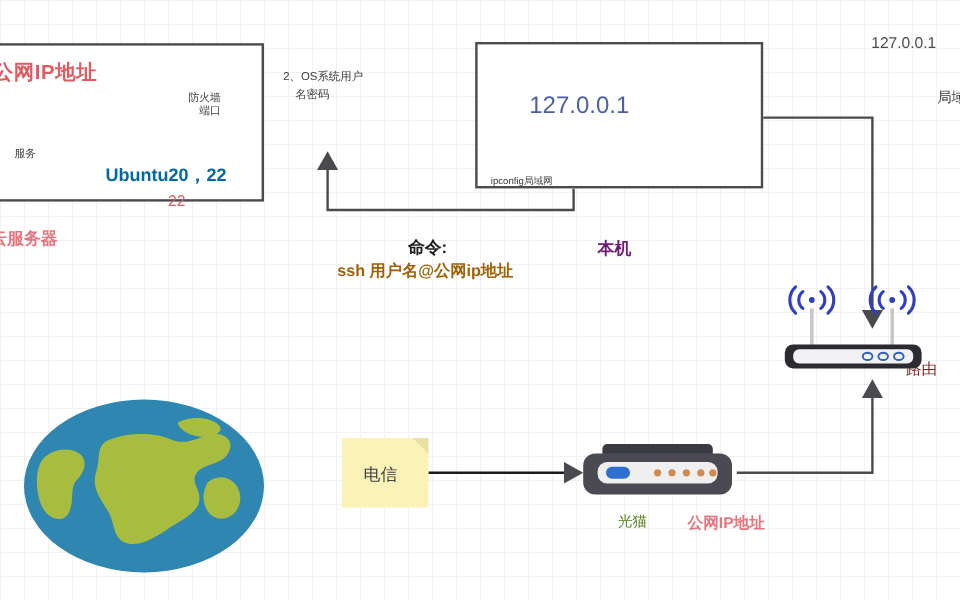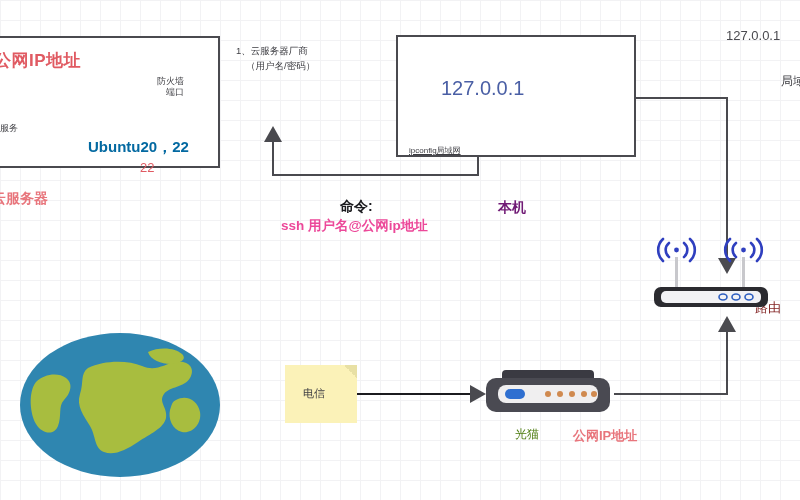--- a/index.html
+++ b/index.html
@@ -29,52 +29,52 @@
     border:2px solid #4a4a4f;
     background:#ffffff;
     box-sizing:border-box;
   }
   .lbl{position:absolute;white-space:nowrap;line-height:1.25;}
 
   
   #server-box{left:-8px;top:36px;width:228px;height:132px;}
   #pub-ip-left{left:-6px;top:50px;color:#e05a62;font-size:17px;font-weight:bold;letter-spacing:.5px;}
   #firewall-label{left:157px;top:76px;color:#3d3d42;font-size:9px;text-align:right;}
-  #service-label{left:0;top:123px;color:#3d3d42;font-size:9px;}
+  #service-label{left:12px;top:123px;color:#3d3d42;font-size:9px;}
   #ubuntu-label{left:88px;top:138px;color:#0369a1;font-size:15px;font-weight:bold;}
   #port-22-red{left:140px;top:160px;color:#e05a62;font-size:13px;}
   #cloud-server-label{left:-8px;top:190px;color:#e8757c;font-size:14px;font-weight:bold;}
 
   
   #notes{left:236px;top:44px;color:#3d3d42;font-size:9.5px;line-height:1.55;}
   #notes .n2{margin-top:14px;}
   .indent{padding-left:10px;display:block;}
 
   
   #local-box{left:396px;top:35px;width:240px;height:122px;}
   #local-ip{left:441px;top:76px;color:#4a5fa5;font-size:20px;}
-  #ipconfig-label{left:409px;top:146px;color:#3d3d42;font-size:8px;text-decoration:underline;}
+  #ipconfig-label{left:409px;top:146px;color:#3d3d42;font-size:8px;}
   #benji-label{left:498px;top:199px;color:#701a75;font-size:14px;font-weight:bold;}
 
   
   #cmd-title{left:340px;top:198px;color:#1b1b1f;font-size:14px;font-weight:bold;}
-  #cmd-line{left:281px;top:218px;color:#ec4899;font-size:13.5px;font-weight:bold;text-align:center;}
+  #cmd-line{left:281px;top:218px;color:#a16207;font-size:13.5px;font-weight:bold;text-align:center;}
 
   
   #right-ip{left:726px;top:28px;color:#4a4a4f;font-size:13px;}
   #lan-label{left:781px;top:74px;color:#3d3d42;font-size:12px;}
   #router-label{left:755px;top:300px;color:#7f1d1d;font-size:13px;}
 
   
   #telecom-note{left:285px;top:365px;width:72px;height:58px;background:#fbf2b8;}
   #telecom-note .fold{
     position:absolute;right:0;top:0;width:13px;height:13px;
     background:linear-gradient(225deg,#e8e0a4 50%,transparent 50%);
   }
-  #telecom-text{left:303px;top:387px;color:#3d3d42;font-size:11px;}
+  #telecom-text{left:303px;top:387px;color:#3d3d42;font-size:14px;}
 
   
   #modem-label{left:515px;top:427px;color:#4d7c0f;font-size:12px;}
   #public-ip-label{left:573px;top:428px;color:#e8757c;font-size:13px;font-weight:bold;}
 
   svg{position:absolute;left:0;top:0;overflow:visible;}
 </style>
 </head>
 <body>
 
@@ -101,23 +101,23 @@
 <div class="lbl" id="firewall-label">
   <span>防火墙</span><br>
   <span>端口</span>
 </div>
 <div class="lbl" id="service-label">服务</div>
 <div class="lbl" id="ubuntu-label">Ubuntu20，22</div>
 <div class="lbl" id="port-22-red">22</div>
 <div class="lbl" id="cloud-server-label">云服务器</div>
 
 <div class="lbl" id="notes">
-  <div>
-    <span>1、</span><span>云服务器厂商</span>
-    <span class="indent">（用户名/密码）</span>
+  <div class="n2">
+    <span>2、</span><span>OS系统用户</span>
+    <span class="indent">名密码</span>
   </div>
 </div>
 
 <div class="box" id="local-box"></div>
 <div class="lbl" id="local-ip">127.0.0.1</div>
 <div class="lbl" id="ipconfig-label">ipconfig局域网</div>
 <div class="lbl" id="benji-label">本机</div>
 
 <div class="lbl" id="cmd-title">命令:</div>
 <div class="lbl" id="cmd-line">ssh 用户名@公网ip地址</div>

